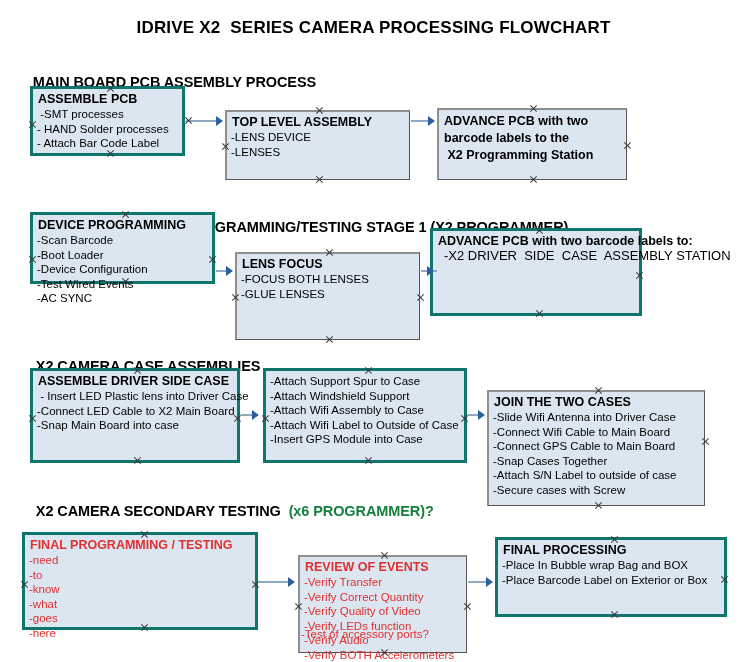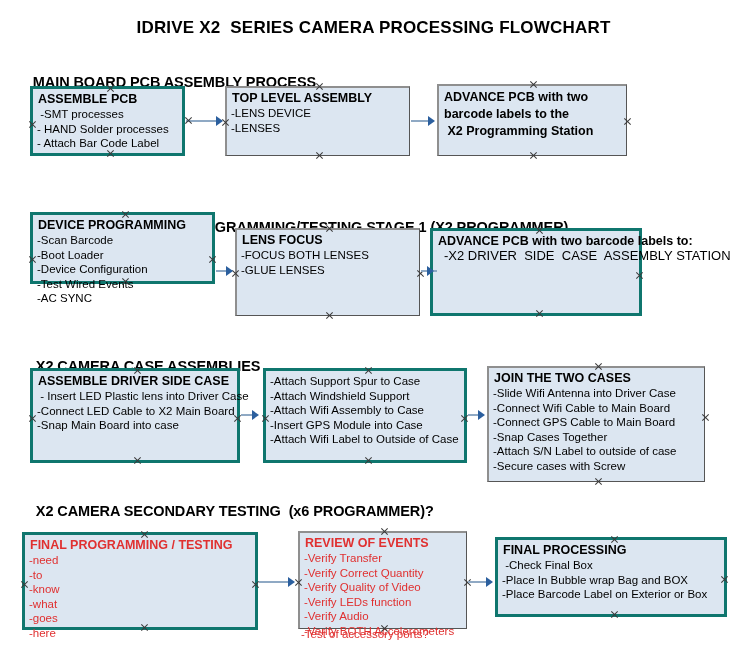--- a/index.html
+++ b/index.html
@@ -31,37 +31,38 @@
 
   
   .section-header {
     position: absolute;
     font-size: 14.5px;
     font-weight: bold;
     white-space: pre;
     letter-spacing: -0.1px;
   }
   .section-header .accent {
-    color: #000000;
+    color: #15803d;
   }
 
   
   .flow-box {
     position: absolute;
     background: #dce6f1;
     box-sizing: border-box;
     border: 3px solid #0f766e;
     padding: 3px 4px 0 4px;
     overflow: visible;
   }
   .flow-box.greyedge {
     border-top: 2px solid #8f8f8f;
     border-left: 2px solid #8f8f8f;
     border-right: 1px solid #555555;
     border-bottom: 1px solid #555555;
+    margin-top: 24px;
   }
 
   .box-title {
     font-size: 12.5px;
     font-weight: bold;
     white-space: pre;
     line-height: 15px;
     margin: 0 0 0 1px;
   }
   .box-line {
@@ -215,22 +216,22 @@
   <span class="handle" style="left:100px; top:-5px;"></span>
   <span class="handle" style="left:100px; bottom:-5px;"></span>
   <span class="handle" style="left:-5px; top:43px;"></span>
   <span class="handle" style="right:-5px; top:43px;"></span>
 </div>
 
 <div class="flow-box" style="left:263px; top:368px; width:204px; height:95px;">
   <div class="box-line">-Attach Support Spur to Case</div>
   <div class="box-line">-Attach Windshield Support</div>
   <div class="box-line">-Attach Wifi Assembly to Case</div>
+  <div class="box-line">-Attach Wifi Label to Outside of Case</div>
   <div class="box-line">-Insert GPS Module into Case</div>
-  <div class="box-line">-Attach Wifi Label to Outside of Case</div>
   <span class="handle" style="left:98px; top:-5px;"></span>
   <span class="handle" style="left:98px; bottom:-5px;"></span>
   <span class="handle" style="left:-5px; top:43px;"></span>
   <span class="handle" style="right:-5px; top:43px;"></span>
 </div>
 
 <div class="flow-box greyedge" style="left:487px; top:366px; width:218px; height:116px;">
   <div class="box-title">JOIN THE TWO CASES</div>
   <div class="box-line">-Slide Wifi Antenna into Driver Case</div>
   <div class="box-line">-Connect Wifi Cable to Main Board</div>
@@ -277,21 +278,20 @@
   <div class="box-line">-Verify BOTH Accelerometers</div>
   <span class="handle" style="left:80px; top:-6px;"></span>
   <span class="handle" style="left:80px; bottom:-5px;"></span>
   <span class="handle" style="left:-6px; top:45px;"></span>
   <span class="handle" style="right:-6px; top:45px;"></span>
 </div>
 <div class="overflow-line" style="left:301px; top:627px;">-Test of accessory ports?</div>
 
 <div class="flow-box" style="left:495px; top:537px; width:232px; height:80px;">
   <div class="box-title">FINAL PROCESSING</div>
-  <div class="box-line"> -Check Final Box</div>
   <div class="box-line">-Place In Bubble wrap Bag and BOX</div>
   <div class="box-line">-Place Barcode Label on Exterior or Box</div>
   <span class="handle" style="left:112px; top:-5px;"></span>
   <span class="handle" style="left:112px; bottom:-5px;"></span>
   <span class="handle" style="right:-5px; top:35px;"></span>
 </div>
 
 <div class="connector" style="left:259px; top:581px; width:32px;"></div>
 <div class="arrow-head" style="left:288px; top:577px;"></div>
 

